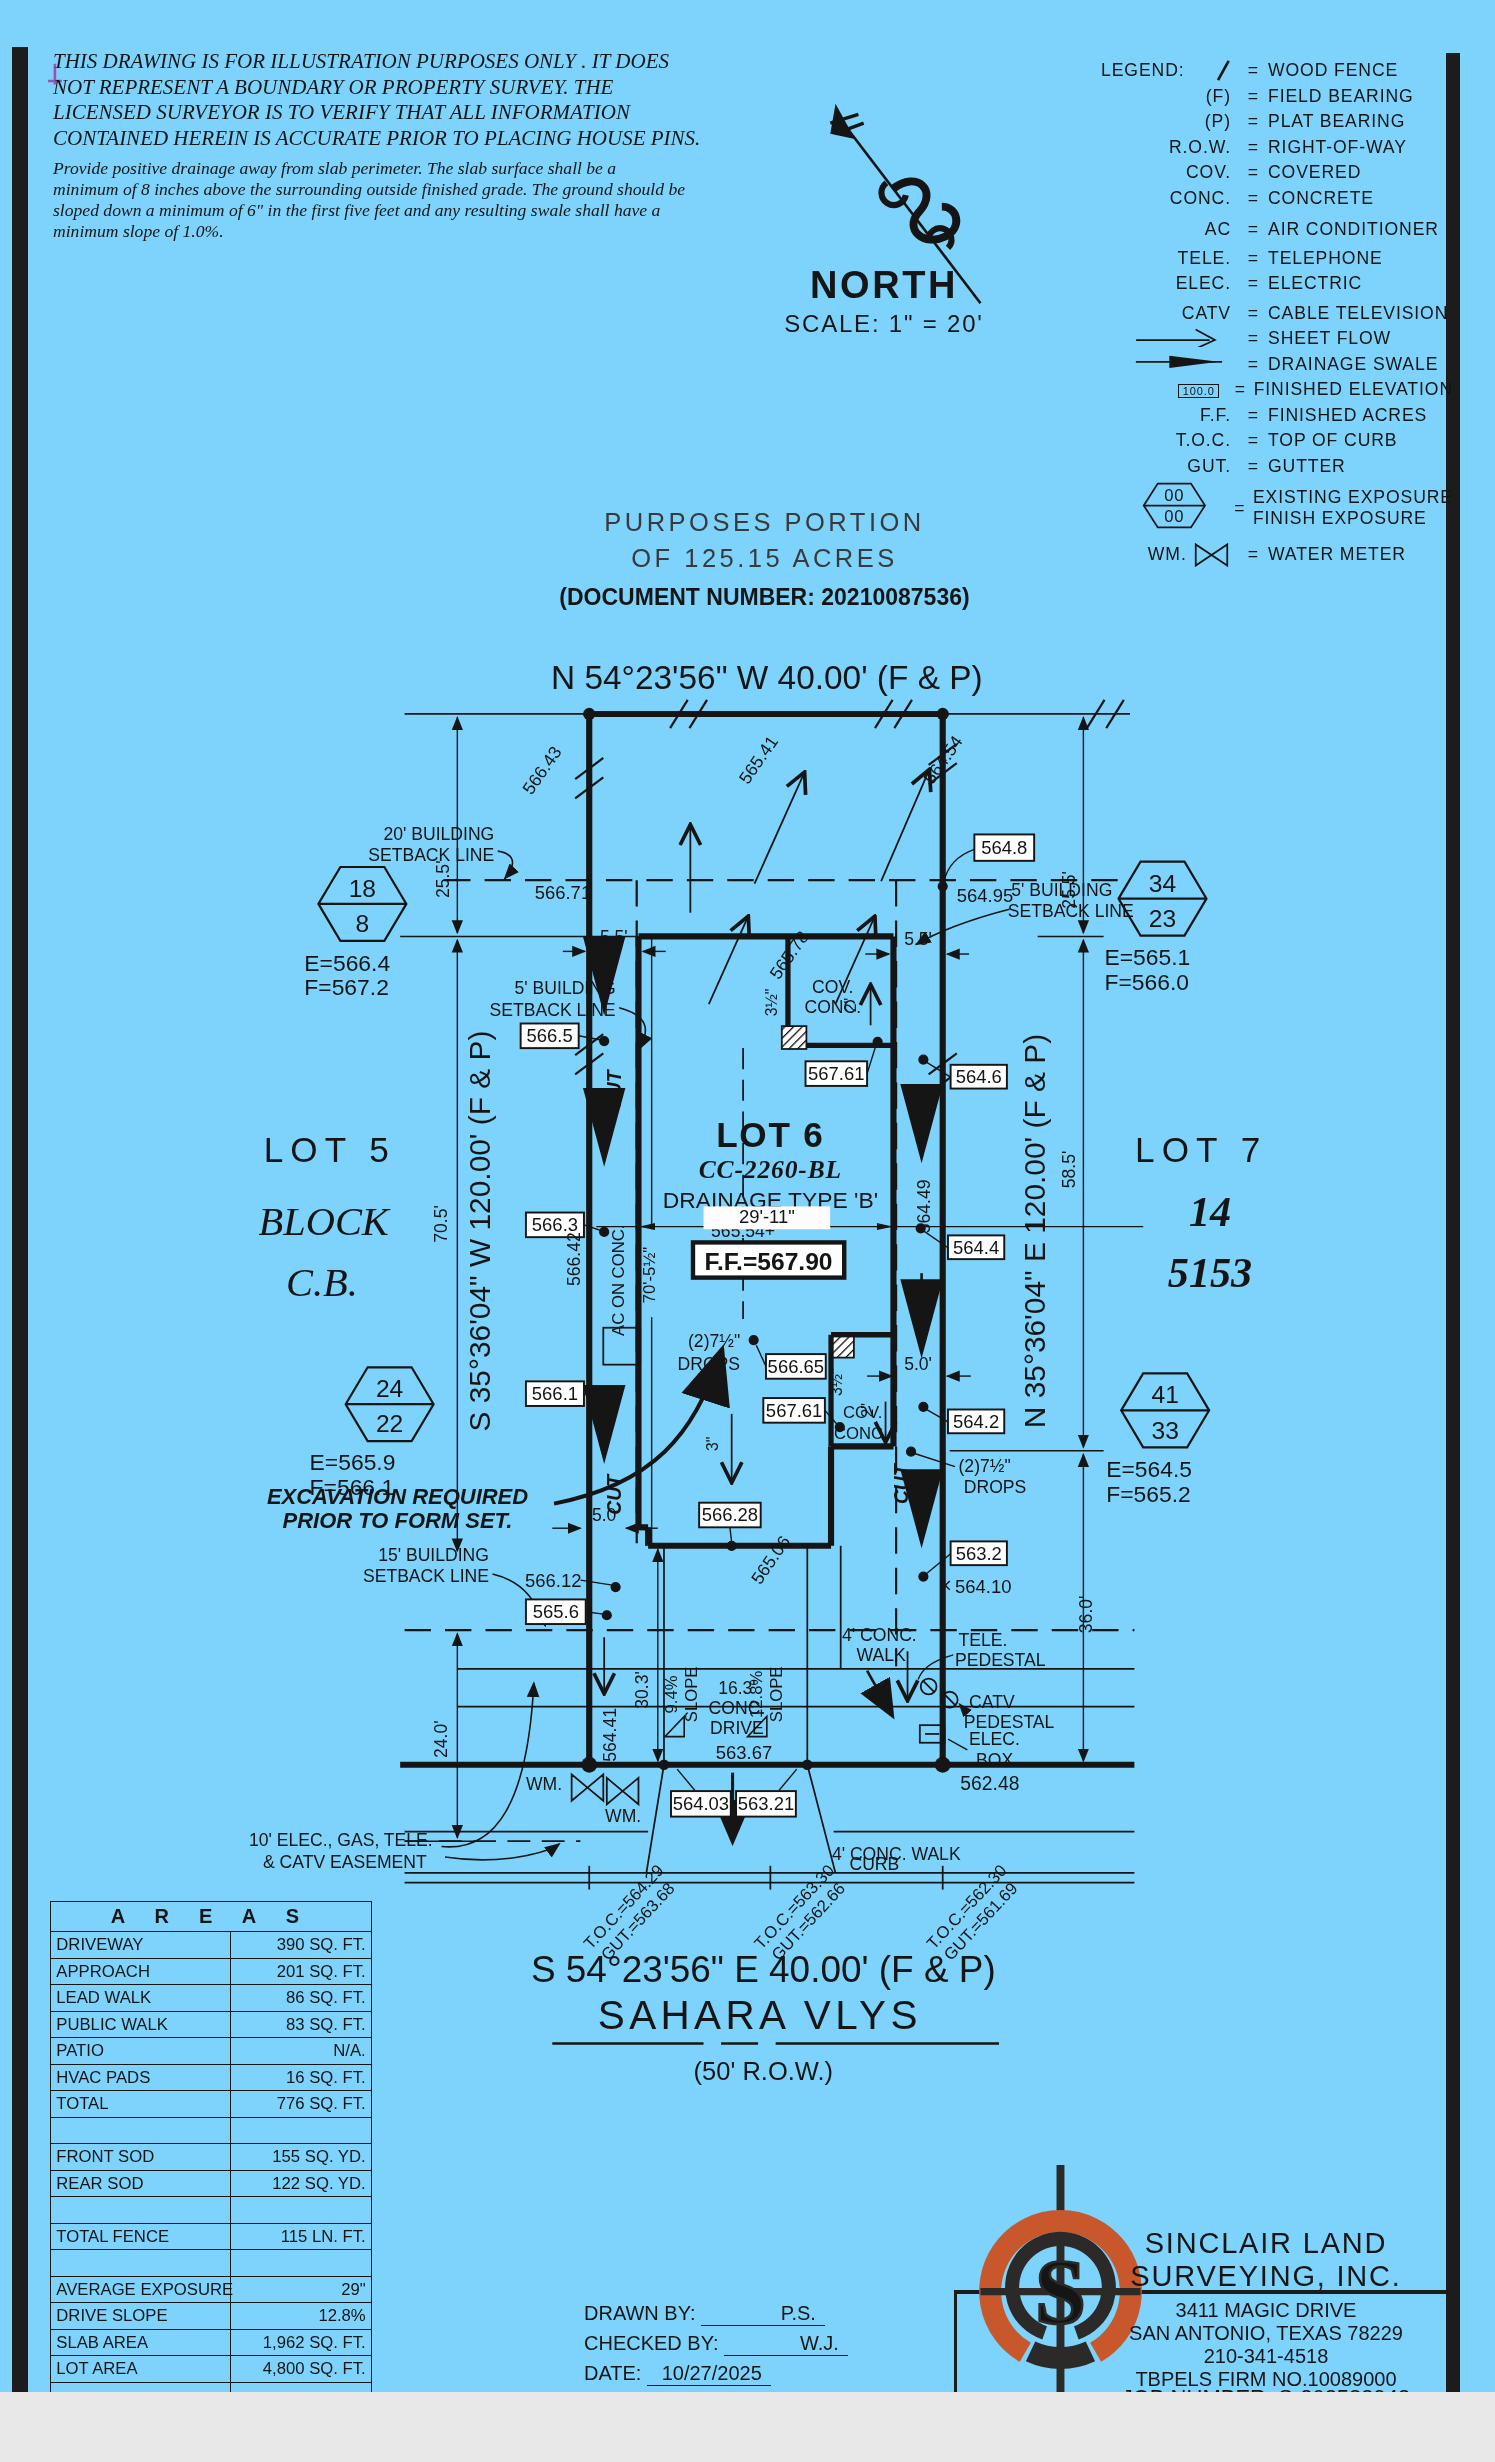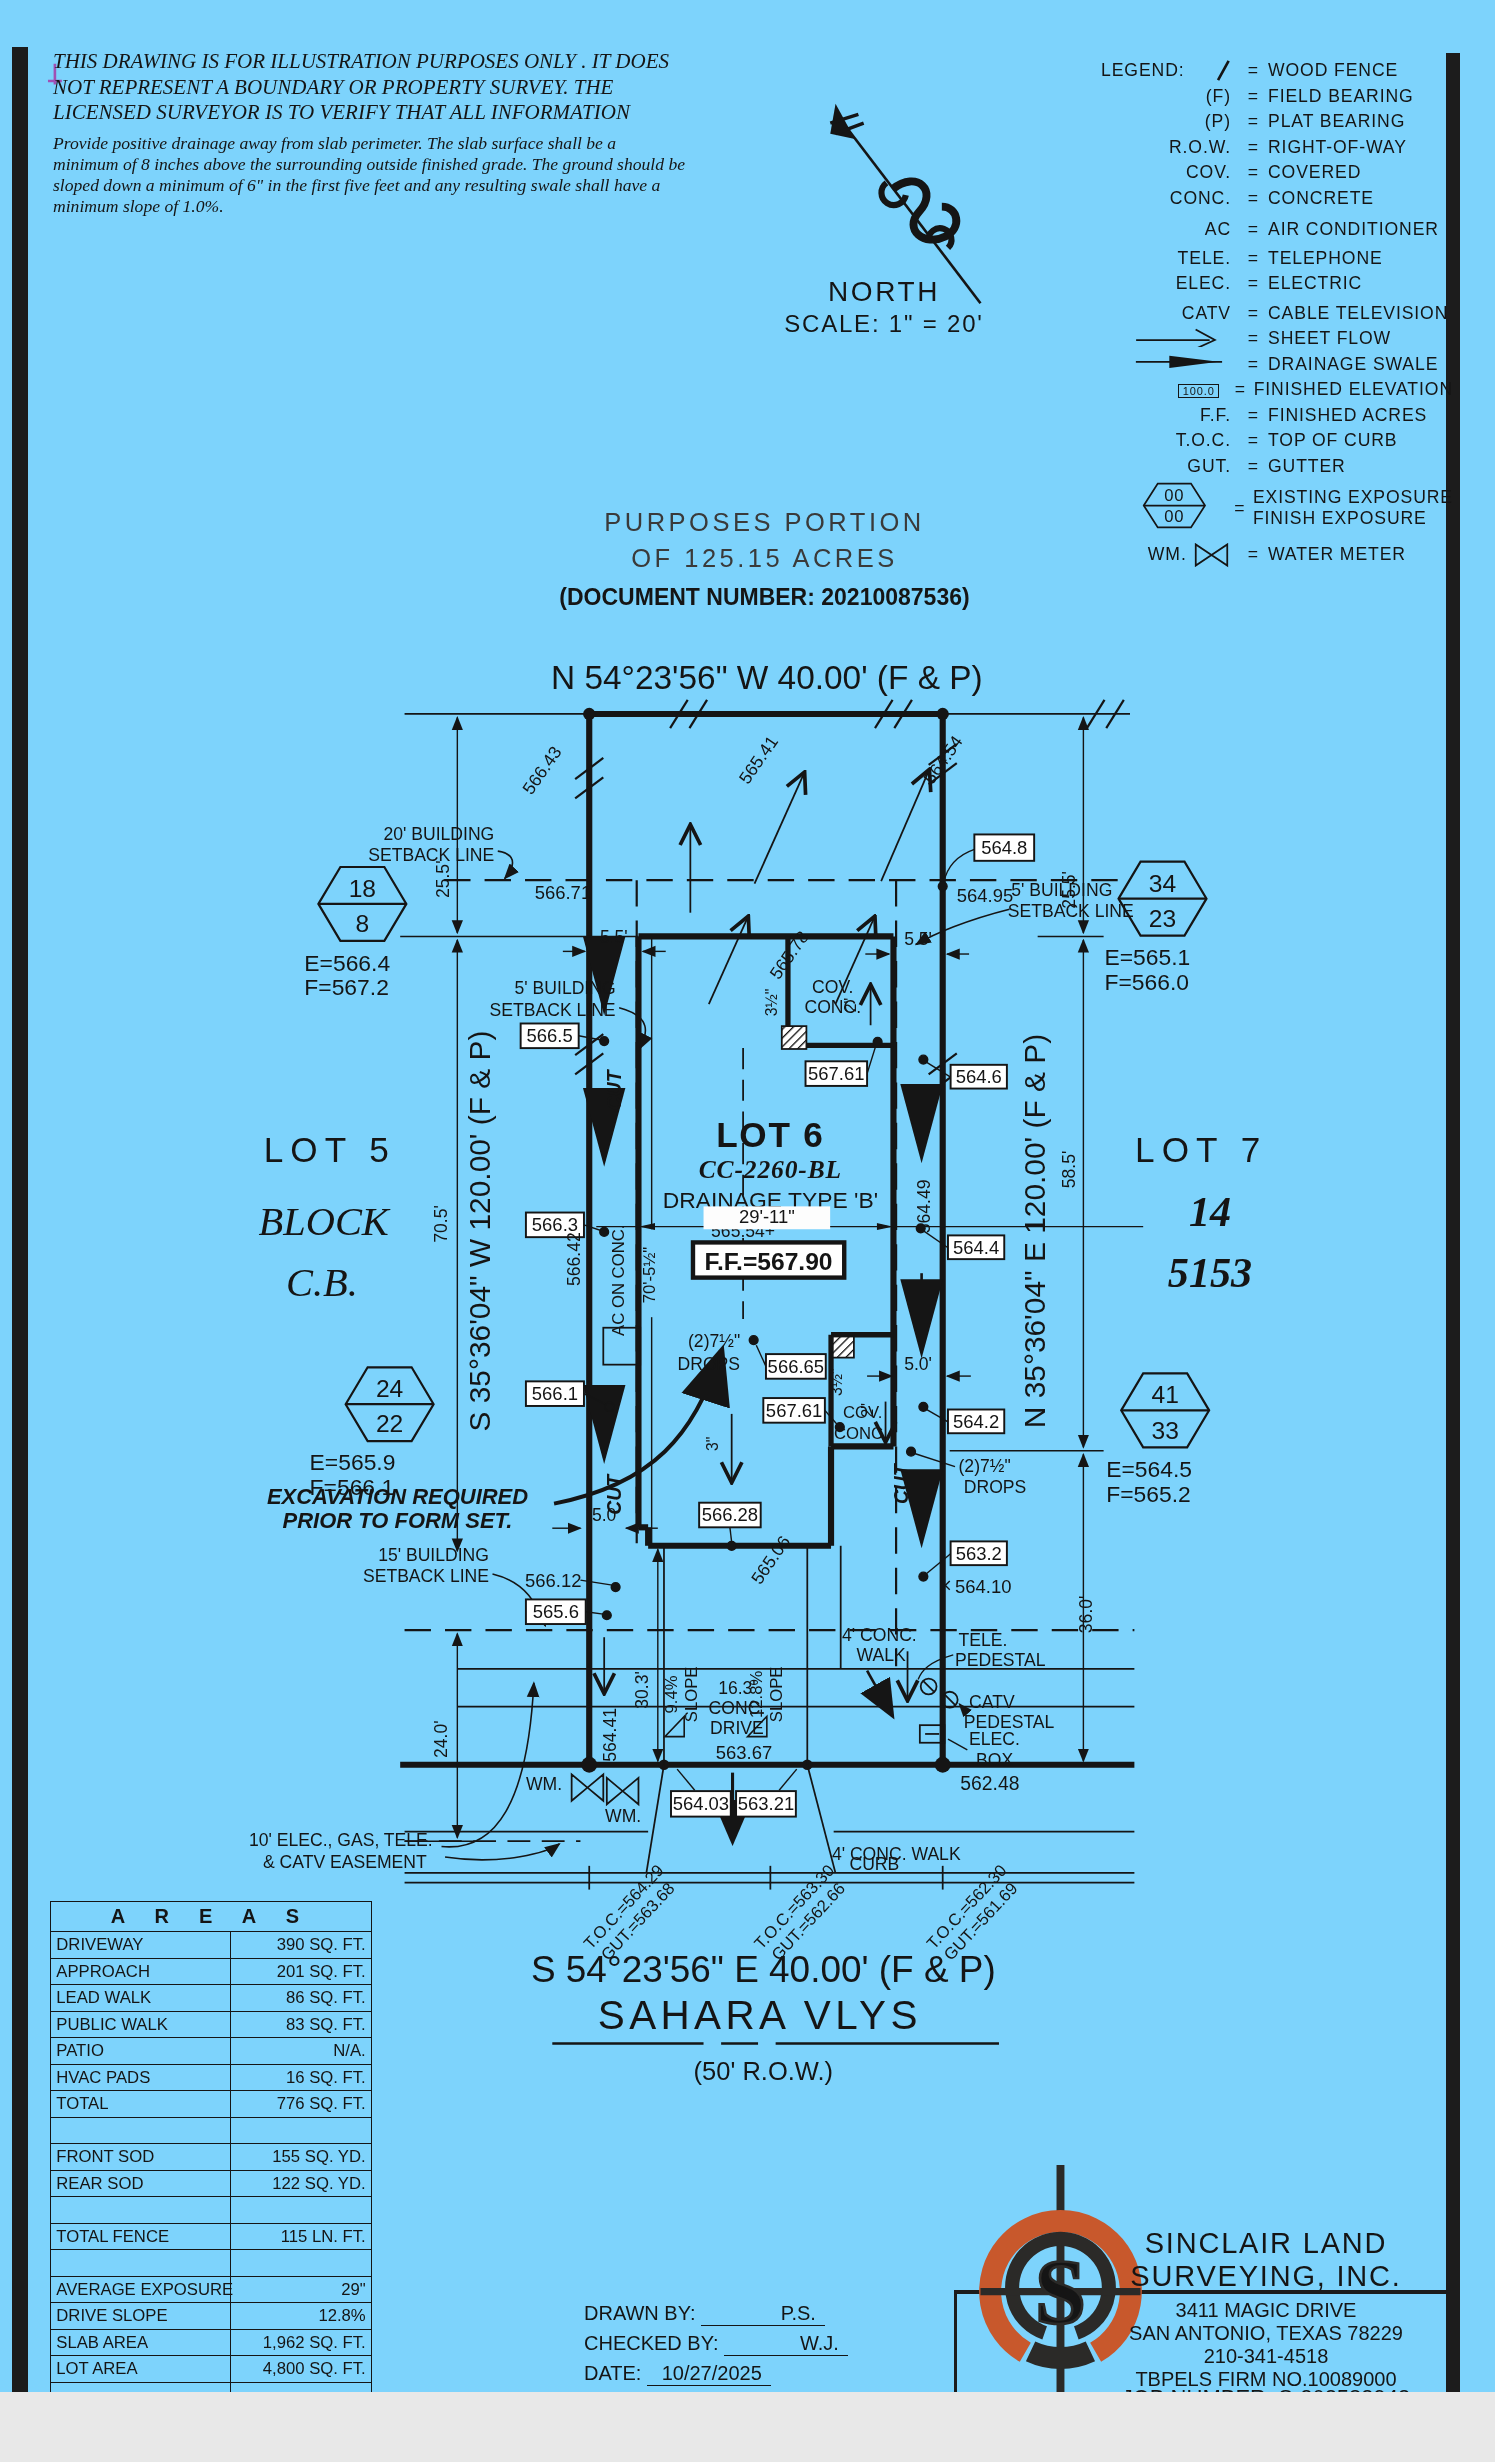--- a/index.html
+++ b/index.html
@@ -48,20 +48,21 @@
   <div class="bar" style="left:12.3px;top:2417px;width:1448px;height:21px;"></div>
 
   <svg class="abs" style="left:46px;top:62px" width="23" height="26" viewBox="0 0 26 30">
     <path d="M10,2 L10,26 M2,22 L18,22" stroke="#a050b4" stroke-width="3" fill="none"></path>
   </svg>
 
   <div id="notes" class="abs">
     <div class="disc">THIS DRAWING IS FOR ILLUSTRATION PURPOSES ONLY . IT DOES</div>
     <div class="disc">NOT REPRESENT A BOUNDARY OR PROPERTY SURVEY. THE</div>
     <div class="disc">LICENSED SURVEYOR IS TO VERIFY THAT ALL INFORMATION</div>
+    <div class="disc">CONTAINED HEREIN IS ACCURATE PRIOR TO PLACING HOUSE PINS.</div>
     <div style="height:7px"></div>
     <div class="drain">Provide positive drainage away from slab perimeter. The slab surface shall be a</div>
     <div class="drain">minimum of 8 inches above the surrounding outside finished grade. The ground should be</div>
     <div class="drain">sloped down a minimum of 6" in the first five feet and any resulting swale shall have a</div>
     <div class="drain">minimum slope of 1.0%.</div>
   </div>
 
   <div id="legend" class="abs">
     <div class="lgrow">
         <div class="lgsym" style="display:flex;justify-content:flex-end;align-items:center;gap:26px">
@@ -179,21 +180,21 @@
   </div>
 
   <svg class="abs" style="left:809px;top:88px" width="220" height="224" viewBox="0 0 250 255">
     <path d="M35,35 L195,245" stroke="#151515" stroke-width="3"></path>
     <path d="M30,18 L52,58 L24,52 Z" fill="#151515"></path>
     <path d="M24,40 L56,30 M30,52 L62,40" stroke="#151515" stroke-width="4"></path>
     <path d="M95,115 c 28,-22 52,2 30,26 c -18,20 6,40 30,28 c 20,-10 14,-34 -4,-34" fill="none" stroke="#151515" stroke-width="9"></path>
     <path d="M88,108 a14,14 0 1 0 22,14" fill="none" stroke="#151515" stroke-width="7"></path>
     <path d="M158,182 a13,13 0 1 0 -22,-8" fill="none" stroke="#151515" stroke-width="7"></path>
   </svg>
-  <div class="abs ctr" style="left:796px;top:276px;width:176px;font-size:28px;letter-spacing:2.6px;">NORTH</div>
+  <div class="abs ctr" style="left:796px;top:264px;width:176px;font-size:38px;letter-spacing:2.6px;font-weight:bold;">NORTH</div>
   <div class="abs ctr" style="left:739px;top:310px;width:290px;font-size:24px;letter-spacing:1.8px;">SCALE:  1" = 20'</div>
 
   <div class="abs ctr" style="left:536px;top:508px;width:457px;">
     <div style="font-size:25.5px;letter-spacing:3.5px;color:#3a3a3a">PURPOSES PORTION</div>
     <div style="font-size:25.5px;letter-spacing:3.5px;color:#3a3a3a;margin-top:7px">OF 125.15 ACRES</div>
     <div style="font-size:23px;font-weight:bold;margin-top:10.6px">(DOCUMENT NUMBER:  20210087536)</div>
   </div>
 
   <svg class="abs" style="left:0;top:0" width="1495" height="2462" viewBox="0 0 1700 2800">
     <defs>

